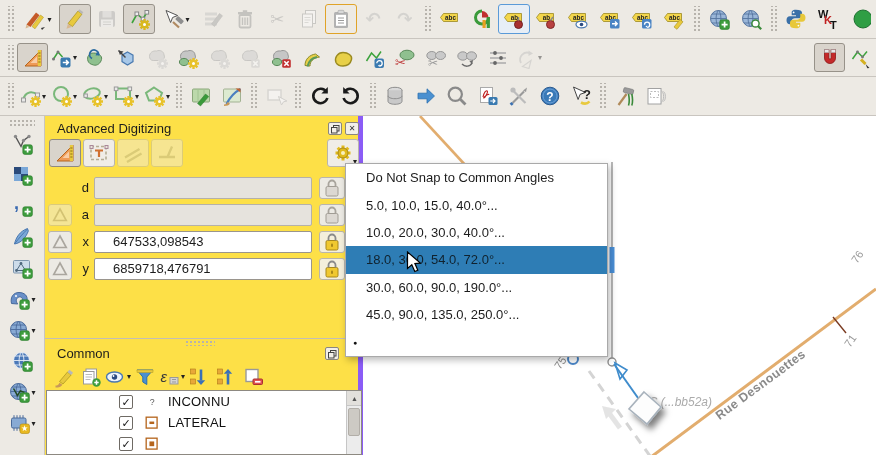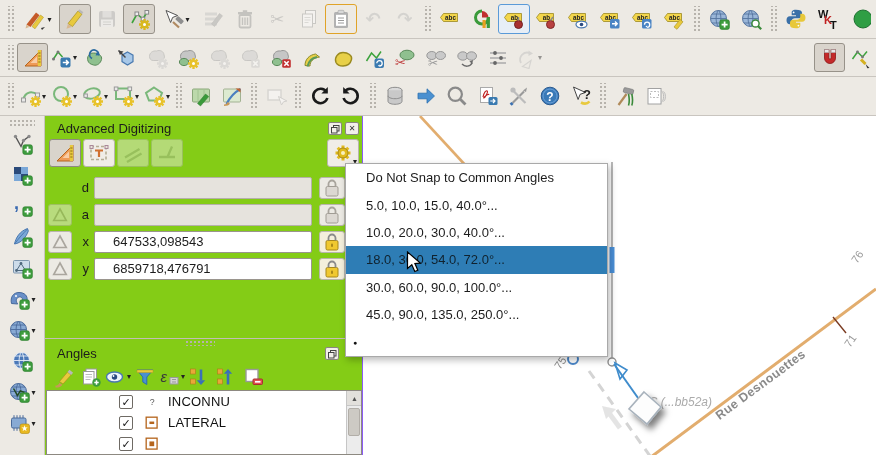--- a/index.html
+++ b/index.html
@@ -18,21 +18,21 @@
   .tbtn.focused{border-color:#e0a328;}
   .tbtn.disabled{opacity:.42;filter:grayscale(.7);}
   .icn{width:22px;height:22px;display:block;}
   .sep{width:9px;height:26px;margin:0 2px;flex:0 0 auto;
        background-image:radial-gradient(#b7b3ac 1px,transparent 1.1px);background-size:4px 4px;background-position:1px 2px;}
   .spacer{margin-left:auto;}
   #main{position:absolute;left:0;top:116px;width:876px;height:339px;display:flex;}
   #lefttb{width:45px;height:339px;background:#edeae4;border-right:1px solid #c9c5bf;display:flex;flex-direction:column;align-items:center;padding-top:3px;}
   #lefttb .handle{width:26px;height:8px;background-image:radial-gradient(#b7b3ac 1px,transparent 1.1px);background-size:4px 4px;margin-bottom:3px;}
   #lefttb .tbtn{width:32px;height:28px;margin-bottom:3px;}
-  #panels{width:318px;height:339px;background:#84cc16;border-right:1px solid #8b5cf6;position:relative;}
+  #panels{width:318px;height:339px;background:#fde047;border-right:5px solid #8b5cf6;position:relative;}
   .panel-title{font-size:13px;color:#1c1c1c;}
   #adv-panel{position:absolute;left:0;top:0;width:318px;height:222px;}
   #adv-header{display:flex;align-items:center;padding:5px 4px 0 12px;}
   .win-btns{margin-left:auto;display:flex;gap:3px;}
   .wbtn{width:14px;height:13px;border:1px solid #8a867e;background:#f2efe9;border-radius:2px;display:flex;align-items:center;justify-content:center;font-size:8px;color:#333;line-height:1;}
   #adv-tools{display:flex;align-items:center;margin:3px 2px 0 4px;}
   #adv-tools .tbtn{width:32px;height:28px;border:1px solid #b9b5ad;background:#f0ede7;margin-right:2px;border-radius:3px;}
   #adv-tools .tbtn.pressed{background:#d9d4cc;border-color:#8f8a81;}
   #adv-tools .tbtn.disabled{opacity:.45;}
   #gear-btn{margin-left:auto;width:30px;height:26px;}
@@ -790,21 +790,21 @@
                     <rect x="10" y="12.5" width="2" height="3.5" rx="1" fill="#a8881a"></rect>
                   </svg></span>
               </span>
         </div>
       </div>
     </div>
 
     <div id="layers-panel">
       <div class="handle"></div>
       <div id="layers-header">
-        <span class="panel-title">Angles</span>
+        <span class="panel-title">Common</span>
         <span class="win-btns" style="margin-right:20px;">
           <span class="wbtn">
                 <svg width="10" height="10">
                   <rect x="3.5" y="1.5" width="5.5" height="5.5" fill="none" stroke="#444"></rect>
                   <rect x="1.5" y="3.5" width="5.5" height="5.5" fill="#f2efe9" stroke="#444"></rect>
                 </svg>
               </span>
         </span>
       </div>
       <div id="layers-tools">
@@ -948,21 +948,21 @@
       <div class="mitem">
         <span>5.0, 10.0, 15.0, 40.0°...</span>
       </div>
       <div class="mitem">
         <span>10.0, 20.0, 30.0, 40.0°...</span>
       </div>
       <div class="mitem hl">
         <span>18.0, 36.0, 54.0, 72.0°...</span>
       </div>
       <div class="mitem">
-        <span>30.0, 60.0, 90.0, 100.0°...</span>
+        <span>30.0, 60.0, 90.0, 190.0°...</span>
       </div>
       <div class="mitem">
         <span>45.0, 90.0, 135.0, 250.0°...</span>
       </div>
       <div class="mitem">
         <span class="bullet">●</span>
       </div>
     </div>
 
 <svg id="cursor" width="18" height="24">

